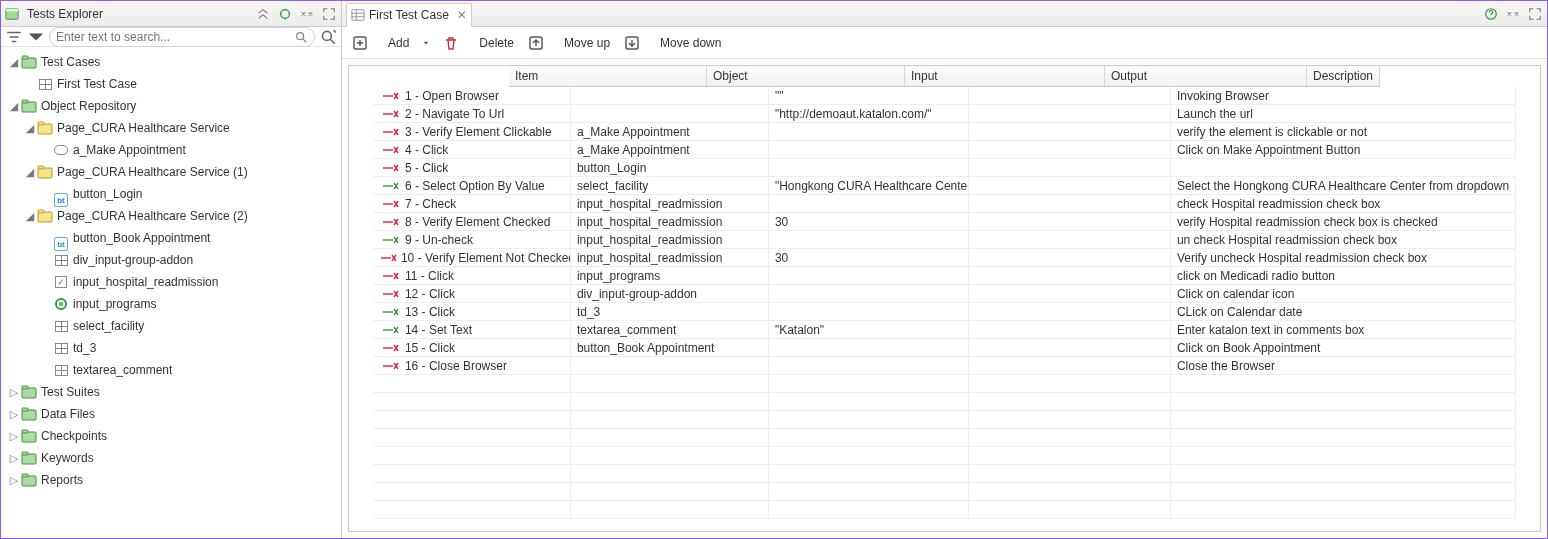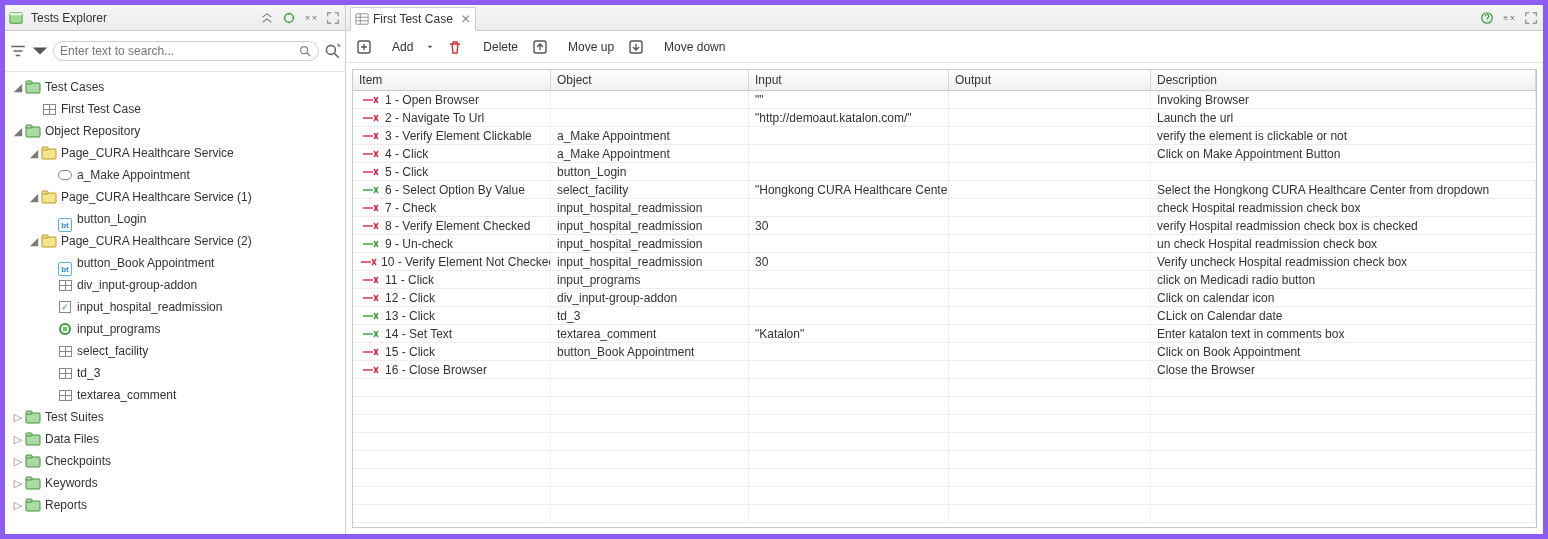--- a/index.html
+++ b/index.html
@@ -1,33 +1,33 @@
 <!DOCTYPE html>
 <html><head>
 <meta charset="utf-8">
 <style>
 * { box-sizing: border-box; margin: 0; padding: 0; font-family: -apple-system, "Segoe UI", Tahoma, Arial, sans-serif; font-size: 12px; color: #333; }
 html, body { height: 100%; background: #fff; }
-.root { display: flex; width: 1548px; height: 539px; border: 5px solid #8b5cf6; background: #fff; }
+.root { display: flex; width: 1548px; height: 539px; border: 1px solid #8b5cf6; background: #fff; }
 .panel { display: flex; flex-direction: column; background: #fff; }
 .left { width: 341px; border-right: 1px solid #ccc; }
 .right { flex: 1; }
 
 
 .panel-header { display: flex; align-items: center; height: 26px; background: linear-gradient(#f6f6f6,#ececec); border-bottom: 1px solid #ccc; padding: 0 4px; gap: 4px; }
 .panel-header .title { display: flex; align-items: center; gap: 4px; padding: 2px 4px; }
 .panel-header .title.tab { background: #fff; border: 1px solid #ccc; border-bottom-color: #fff; border-radius: 2px 2px 0 0; height: 24px; margin-top: 2px; }
 .panel-header .icon-sq { width: 14px; height: 14px; display: inline-flex; align-items: center; justify-content: center; }
 .panel-header .actions { margin-left: auto; display: flex; gap: 6px; }
 .hdr-icon { width: 16px; height: 16px; color: #666; display: inline-flex; align-items: center; justify-content: center; cursor: pointer; }
 .hdr-icon svg { width: 14px; height: 14px; }
 .hdr-icon.green svg { stroke: #3a9a3a; }
 
 
-.search-row { display: flex; align-items: center; height: 41px; border-bottom: 1px solid #e4e4e4; padding: 0 4px; gap: 4px; }
+.search-row { display: flex; align-items: center; height: 20px; border-bottom: 1px solid #e4e4e4; padding: 0 4px; gap: 4px; }
 .search-row .mini-btn { width: 18px; height: 18px; display: inline-flex; align-items: center; justify-content: center; cursor: pointer; color: #666; }
 .search-box { flex: 1; display: flex; align-items: center; border: 1px solid #d0d0d0; border-radius: 10px; height: 20px; padding: 0 6px; background: #fff; }
 .search-box input { border: none; outline: none; flex: 1; font-size: 12px; color: #555; background: transparent; }
 .search-box .s-icn { width: 14px; height: 14px; color: #888; }
 
 
 .tree { flex: 1; overflow: auto; padding: 4px 0; }
 .tree-row { display: flex; align-items: center; height: 22px; padding-right: 6px; cursor: pointer; white-space: nowrap; }
 .twisty { width: 14px; display: inline-flex; justify-content: center; color: #7a7a7a; font-size: 11px; }
 .t-icon { width: 16px; height: 16px; margin-right: 4px; display: inline-flex; align-items: center; justify-content: center; flex-shrink: 0; }
@@ -36,21 +36,21 @@
 .node-label { }
 .ind { width: 16px; display: inline-block; flex-shrink: 0; }
 
 
 .editor-toolbar { display: flex; align-items: center; height: 32px; border-bottom: 1px solid #e4e4e4; padding: 0 8px; gap: 10px; }
 .tb-btn { display: flex; align-items: center; gap: 20px; cursor: pointer; height: 22px; padding: 0 2px; color: #333; }
 .tb-btn .tb-ic { width: 16px; height: 16px; display: inline-flex; align-items: center; justify-content: center; }
 .chev-down { width: 10px; height: 10px; }
 
 
-.grid-wrap { flex: 1; border: 1px solid #c9c9c9; margin: 6px; overflow: hidden; display: flex; flex-direction: column; }
+.grid-wrap { flex: 1; border: 1px solid #c9c9c9; margin: 6px; overflow: hidden; display: flex; flex-direction: column; align-items: center; }
 .grid-head { display: flex; background: linear-gradient(#fdfdfd,#f1f1f1); border-bottom: 1px solid #c9c9c9; }
 .gh { border-right: 1px solid #d7d7d7; padding: 3px 6px; font-size: 12px; color: #333; }
 .col-item { width: 198px; }
 .col-obj  { width: 198px; }
 .col-in   { width: 200px; }
 .col-out  { width: 202px; }
 .col-desc { flex: 1; }
 .grid-body { flex: 1; overflow: auto; }
 .gr { display: flex; height: 18px; align-items: center; border-bottom: 1px solid #eee; }
 .gc { border-right: 1px solid #eee; padding: 0 6px; overflow: hidden; text-overflow: ellipsis; white-space: nowrap; height: 100%; display: flex; align-items: center; }

